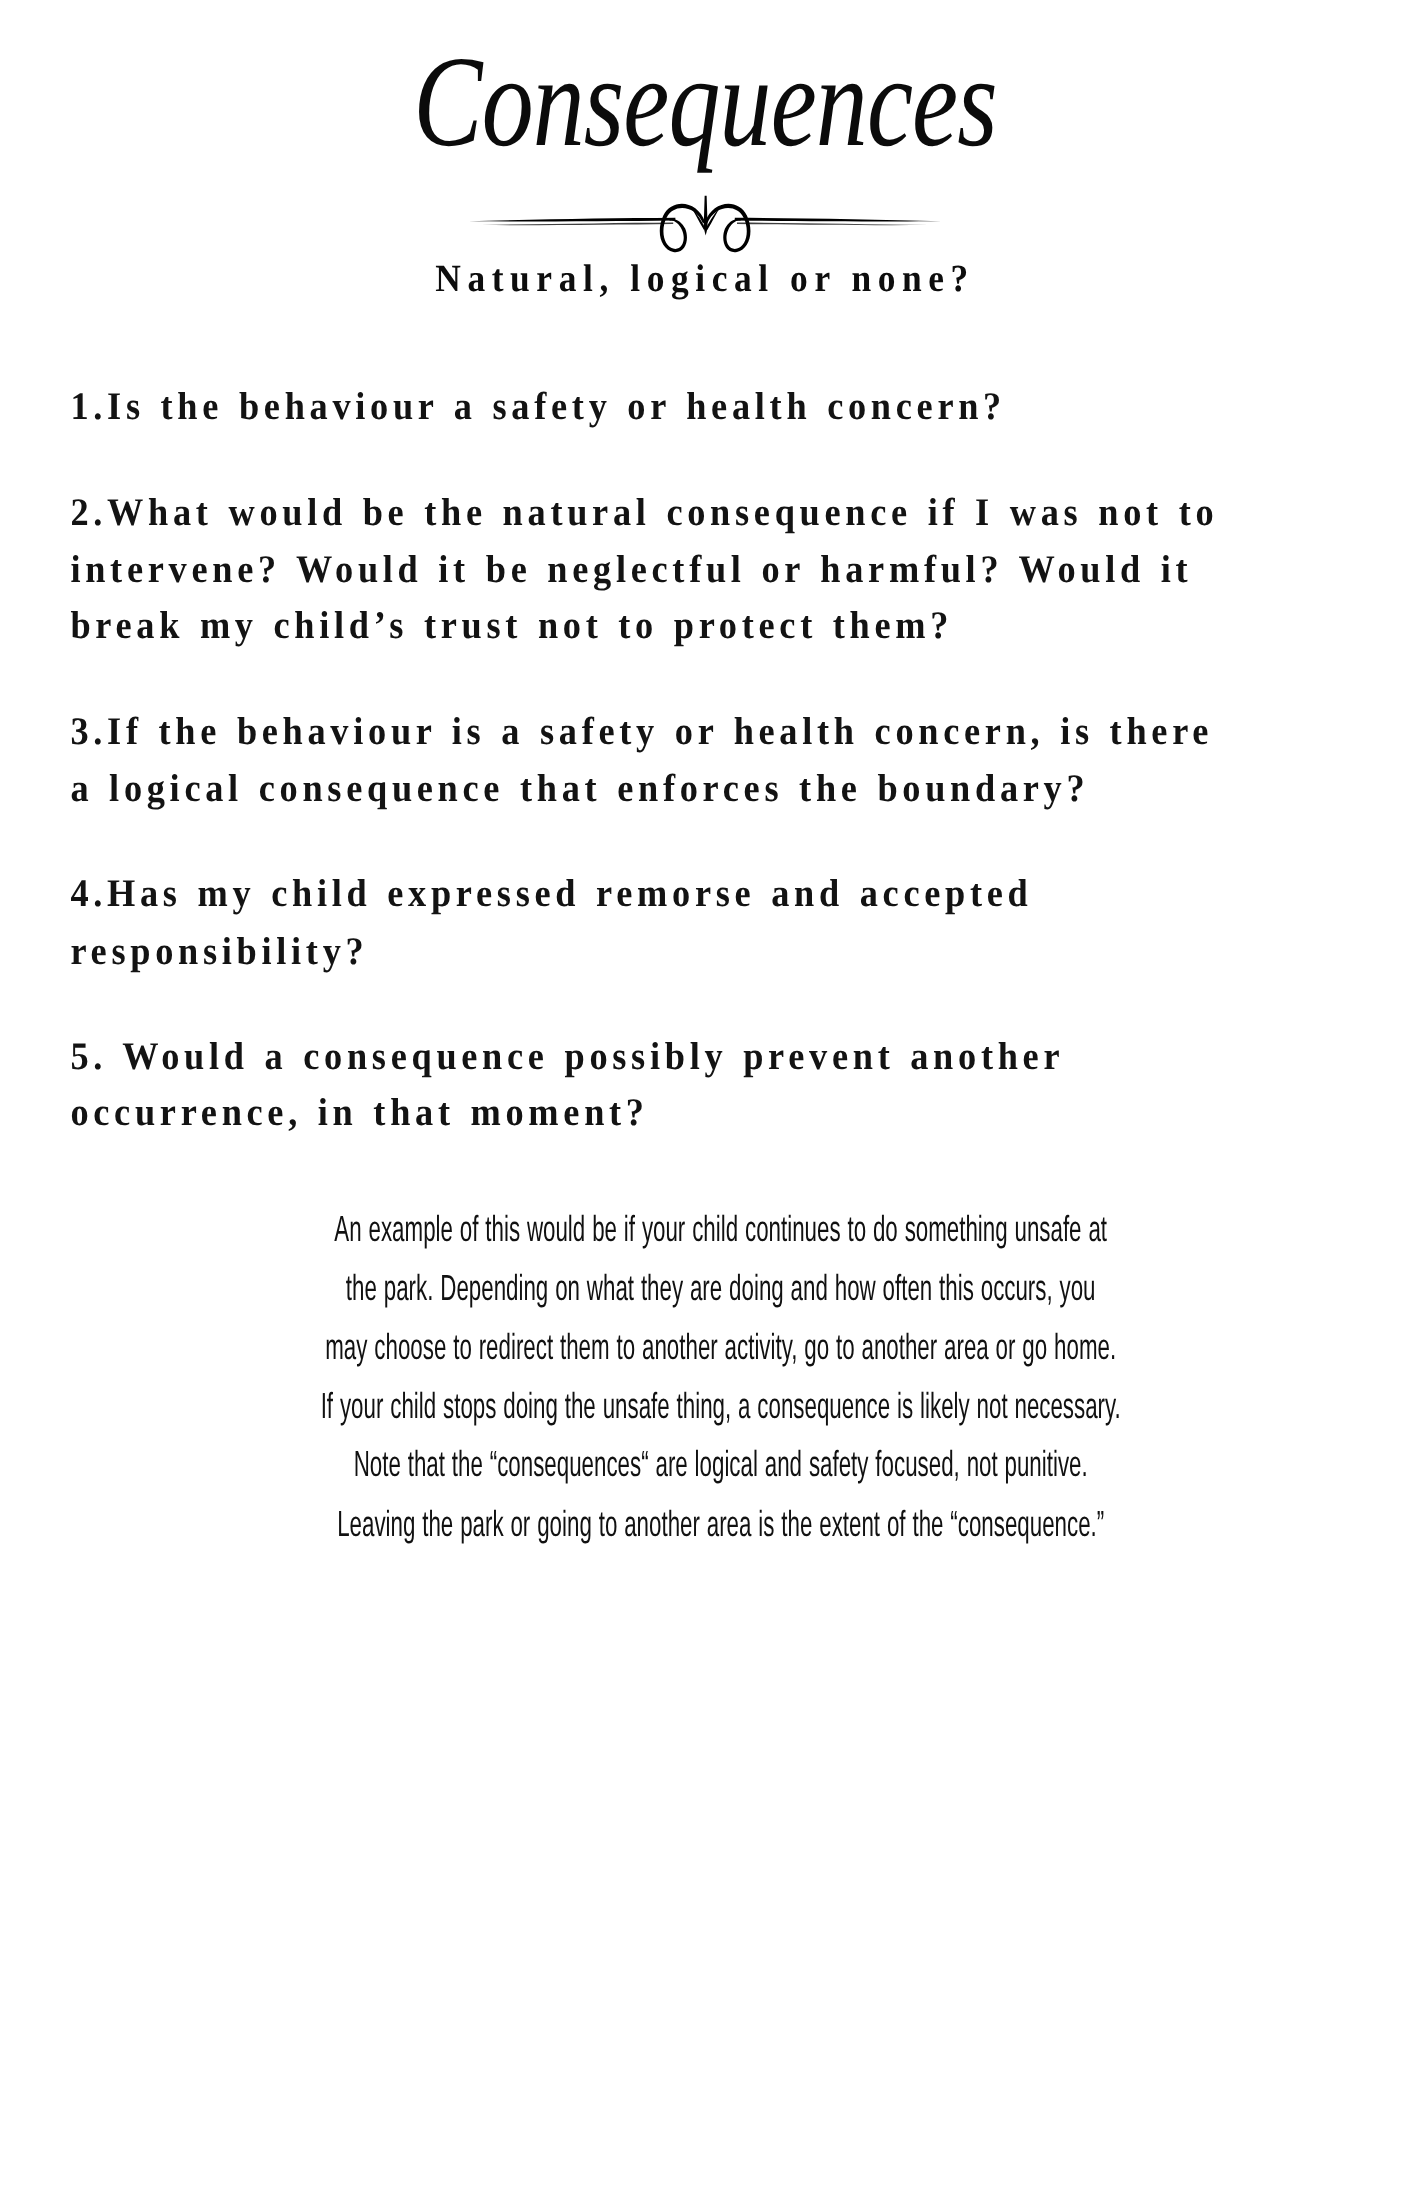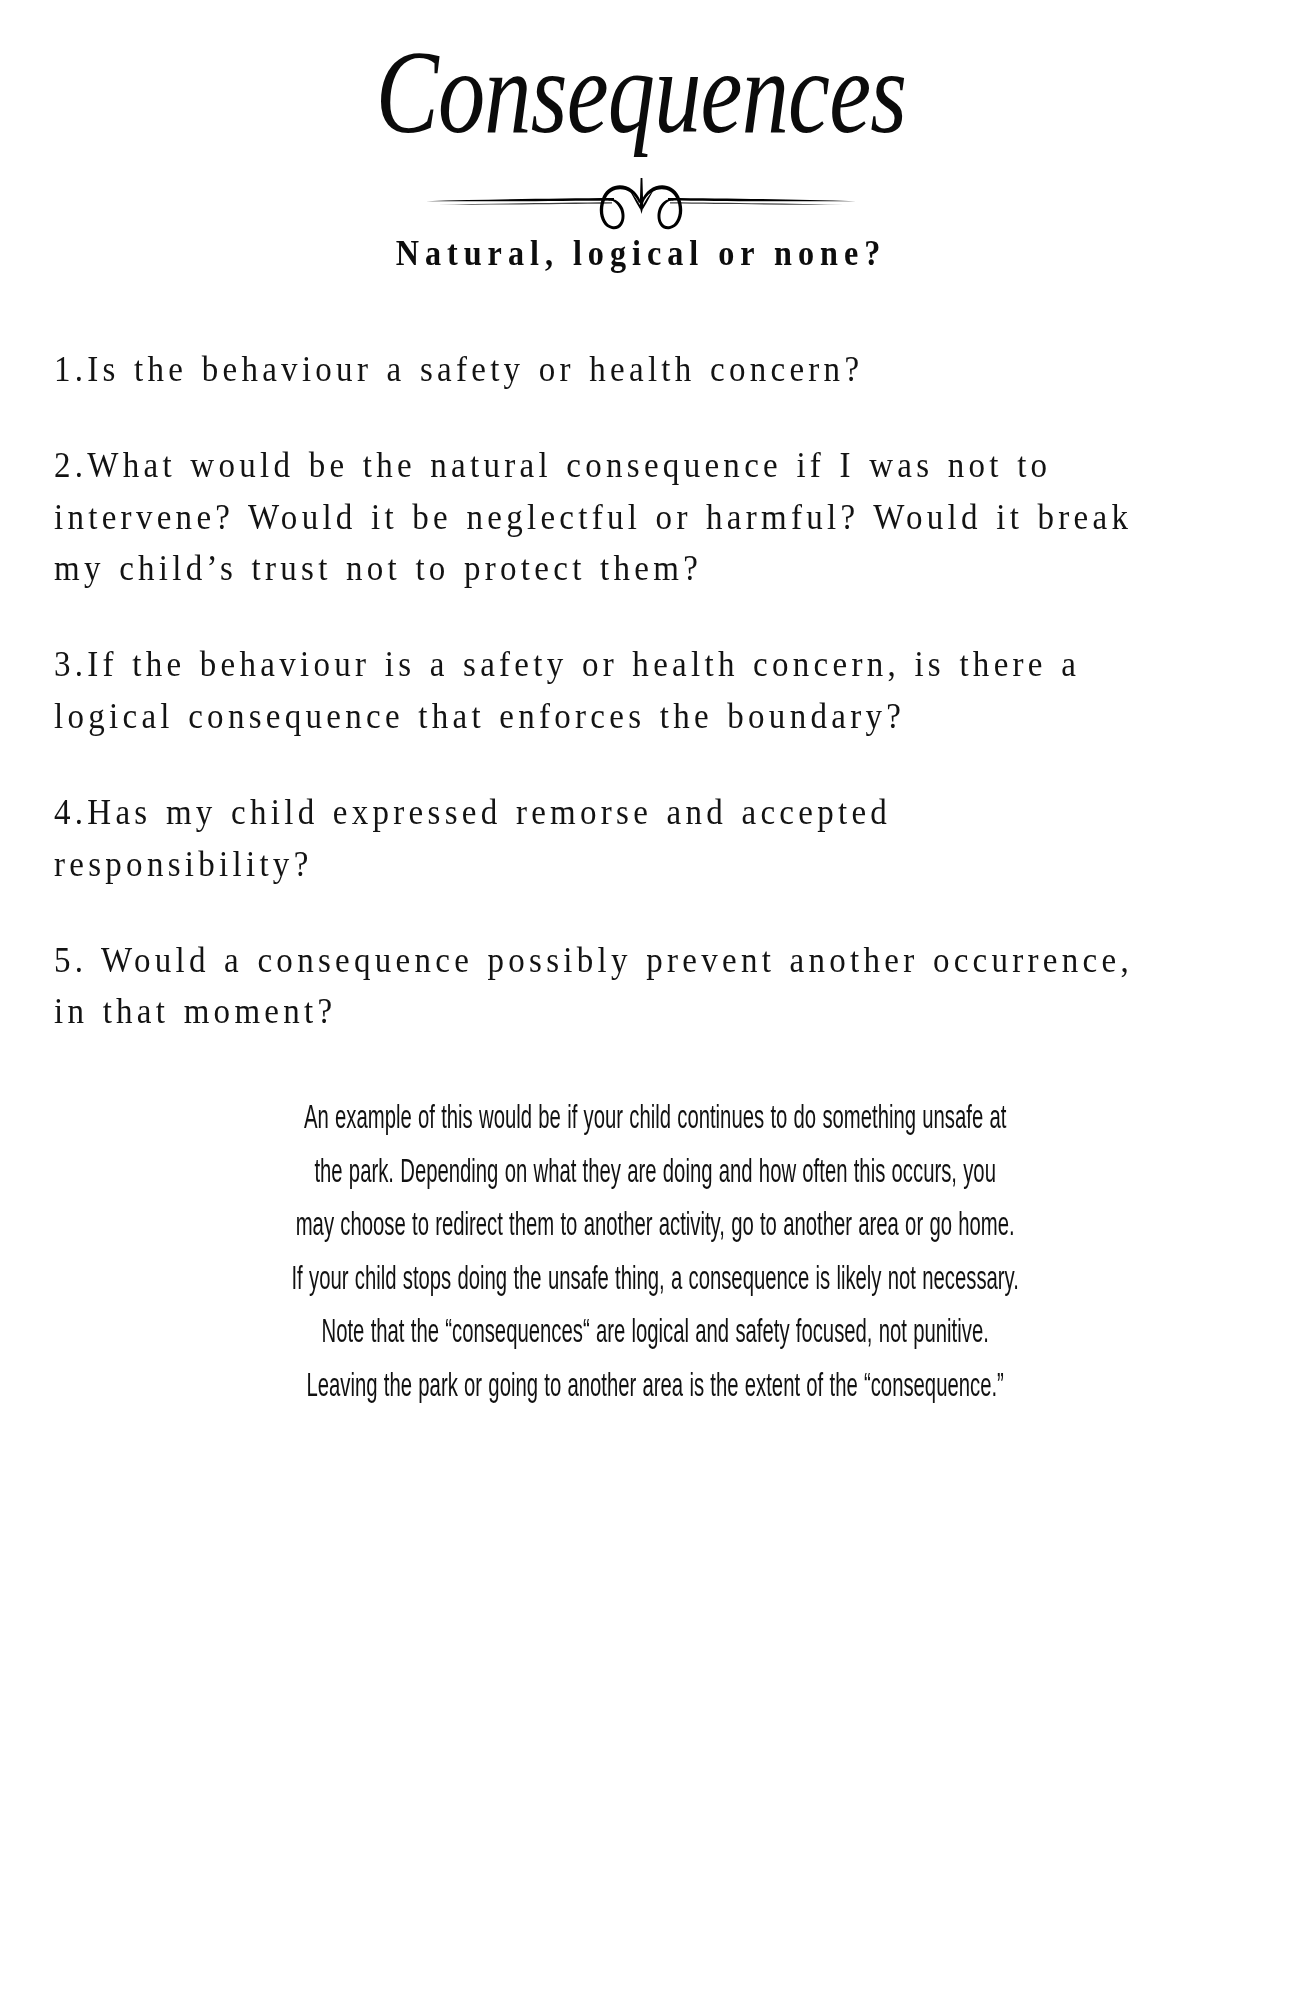--- a/index.html
+++ b/index.html
@@ -58,23 +58,24 @@
     font-weight: bold;
     font-size: 35px;
     letter-spacing: 6.5px;
     color: #0d0d0d;
     margin: 4px 0 0 0;
     transform: scaleX(0.92);
   }
 
   
   .questions {
-    margin: 2px;
+    margin: 12px;
     padding: 0;
     list-style: none;
+    font-weight: bold;
   }
   .question {
     font-family: "Liberation Serif", "DejaVu Serif", serif;
     font-size: 35.5px;
     line-height: 1.46;
     letter-spacing: 4.6px;
     color: #131313;
     text-align: left;
     word-spacing: 2px;
     transform: scaleX(0.93);

